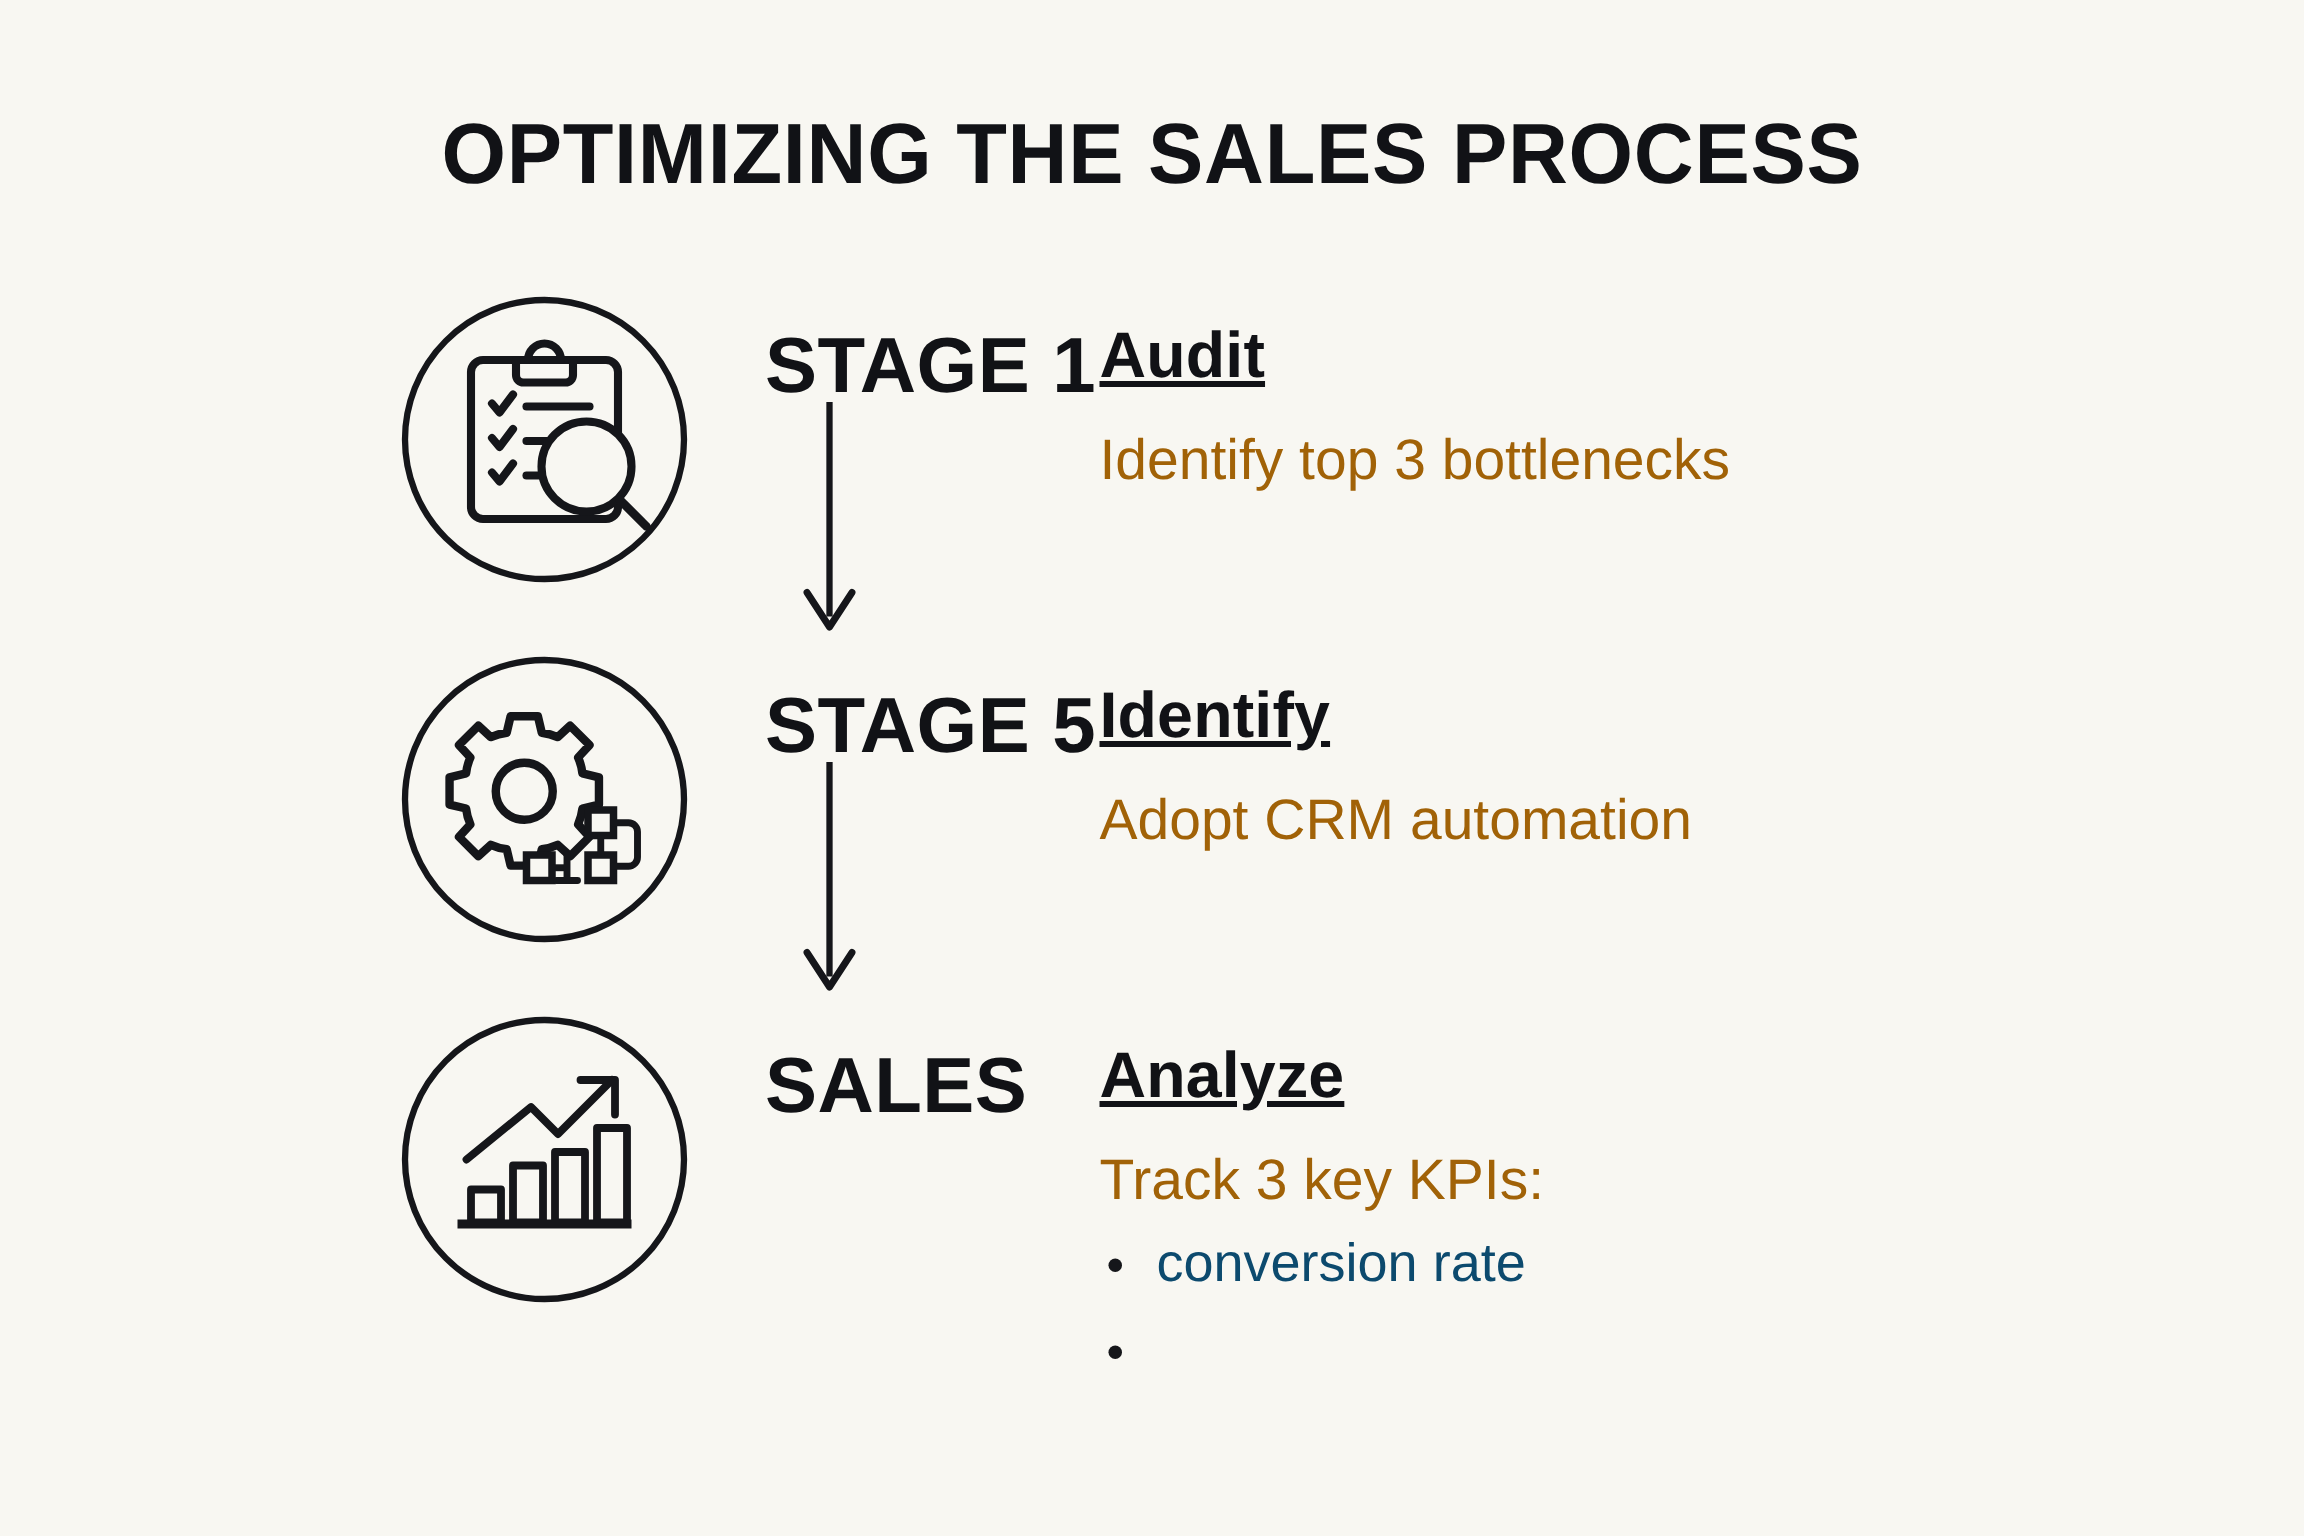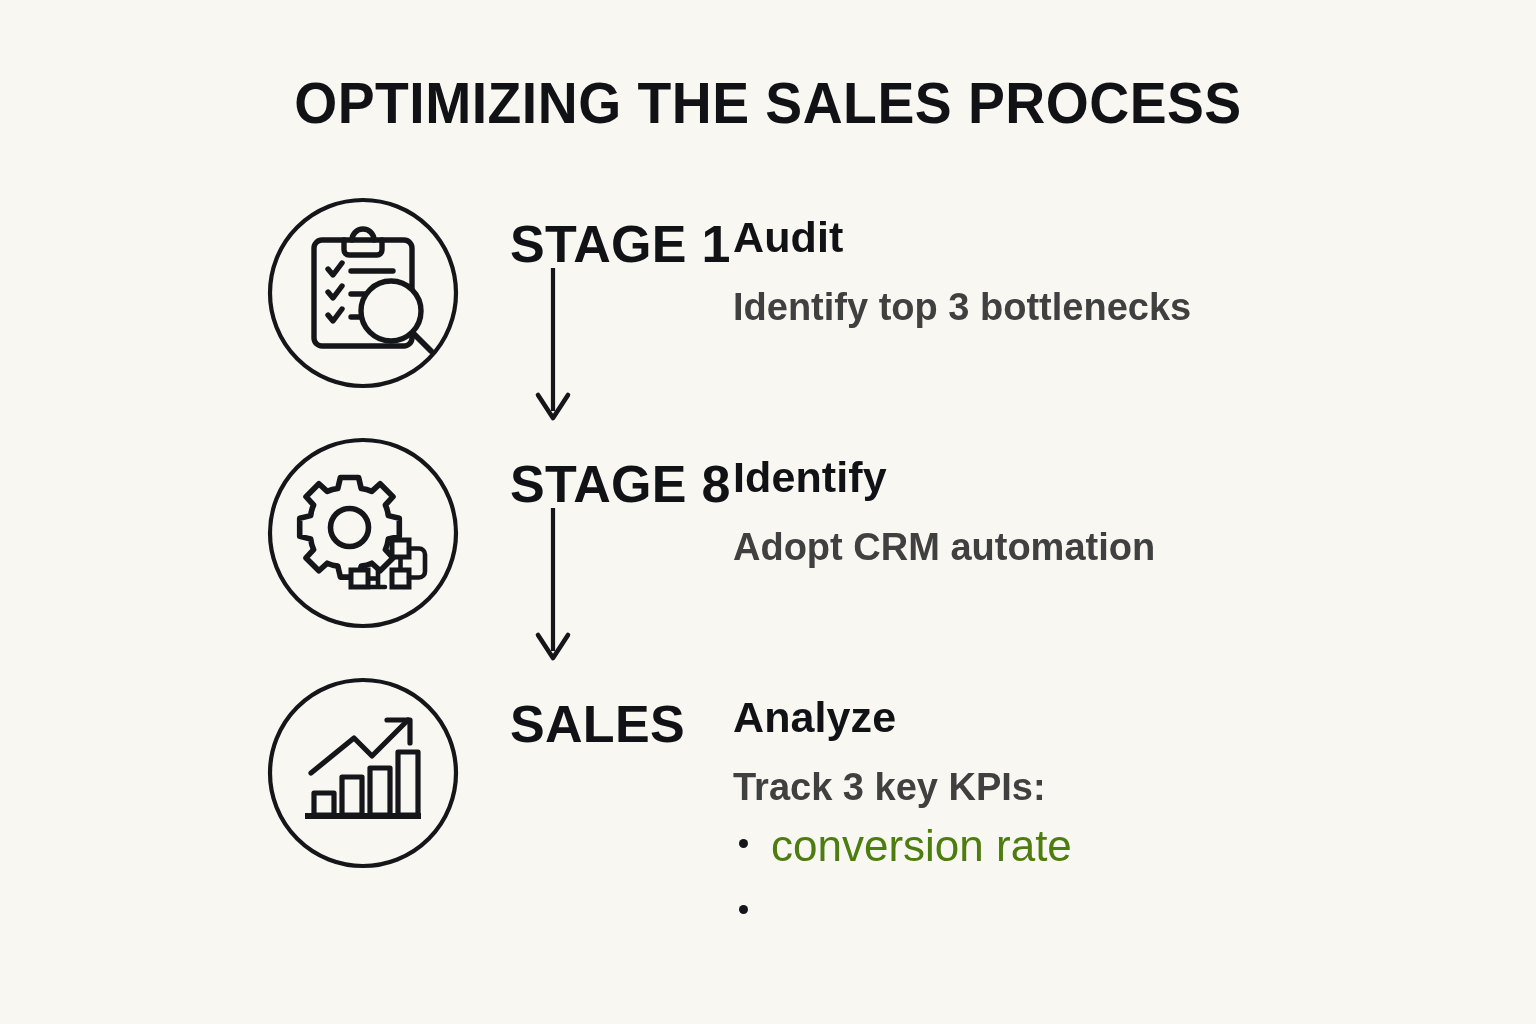--- a/index.html
+++ b/index.html
@@ -80,51 +80,52 @@
   .stage-title {
     position: absolute;
     left: 733px;
     top: 20px;
     font-size: 43px;
     font-weight: 700;
     letter-spacing: 0.1px;
     line-height: 1;
     white-space: nowrap;
     color: #111216;
+    text-decoration: underline;
   }
 
   .stage-desc {
     position: absolute;
     left: 733px;
     top: 90px;
     font-size: 38px;
-    font-weight: 700;
+    font-weight: 400;
     line-height: 1.15;
     white-space: nowrap;
-    color: #404040;
+    color: #a16207;
   }
 
   
   #kpi-list {
     position: absolute;
     left: 733px;
     top: 148px;
     margin: 0;
     padding: 0;
     list-style: none;
   }
   #kpi-list li {
     position: relative;
     padding-left: 38px;
-    font-size: 44px;
+    font-size: 36px;
     font-weight: 400;
     line-height: 1;
     margin-bottom: 22px;
     white-space: nowrap;
-    color: #4d7c0f;
+    color: #0c4a6e;
   }
   #kpi-list li .bullet-dot {
     position: absolute;
     left: 6px;
     top: 15px;
     width: 9px;
     height: 9px;
     border-radius: 50%;
     background: #15161a;
   }
@@ -211,21 +212,21 @@
           <rect x="126" y="134" width="17" height="17" fill="#f8f7f2" stroke="#15161a" stroke-width="5"></rect>
           <rect x="85" y="134" width="17" height="17" fill="#f8f7f2" stroke="#15161a" stroke-width="5"></rect>
           <path d="M134.5 121 V134" fill="none" stroke="#15161a" stroke-width="4.6"></path>
           <path d="M143 112.5 h10 a6 6 0 0 1 6 6 v17 a6 6 0 0 1 -6 6 h-10" fill="none" stroke="#15161a" stroke-width="4.6" stroke-linecap="round"></path>
           <path d="M102 142.5 h10" fill="none" stroke="#15161a" stroke-width="4.6"></path>
           <path d="M112 134 v17 M105 151 h14" fill="none" stroke="#15161a" stroke-width="4.6" stroke-linecap="round"></path>
         </g>
       </svg>
     </div>
 
-    <div class="stage-label">STAGE 8</div>
+    <div class="stage-label">STAGE 5</div>
     <div class="stage-title">Identify</div>
     <div class="stage-desc">Adopt CRM automation</div>
   </div>
 
   <div class="connector-arrow" id="connector-2">
     <svg viewBox="0 0 50 156" xmlns="http://www.w3.org/2000/svg">
       <path d="M25 0 V143" fill="none" stroke="#15161a" stroke-width="4.2"></path>
       <path d="M10 127 L25 150 L40 127" fill="none" stroke="#15161a" stroke-width="4.6" stroke-linecap="round" stroke-linejoin="round"></path>
     </svg>
   </div>

